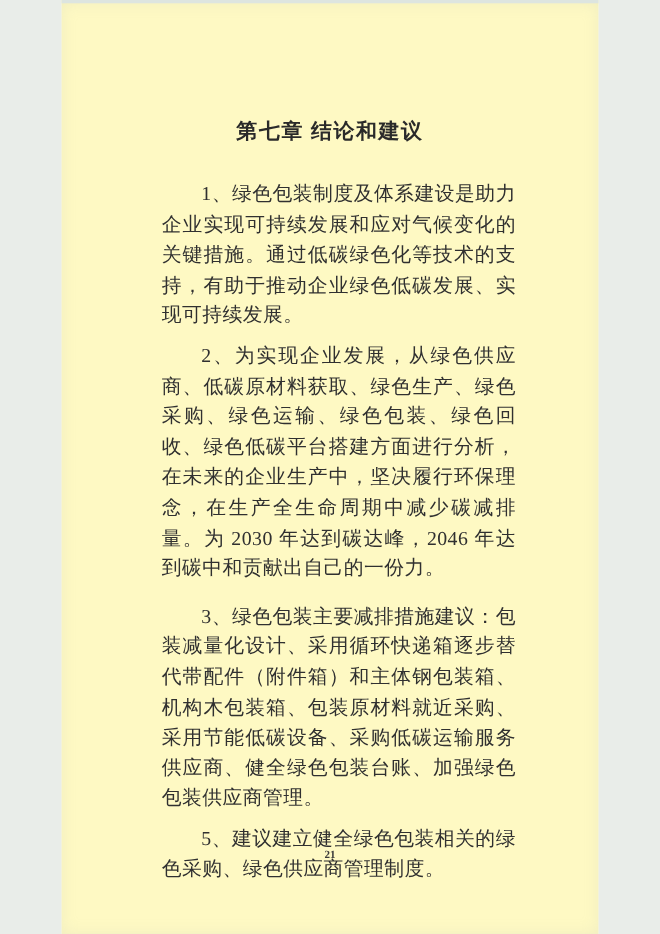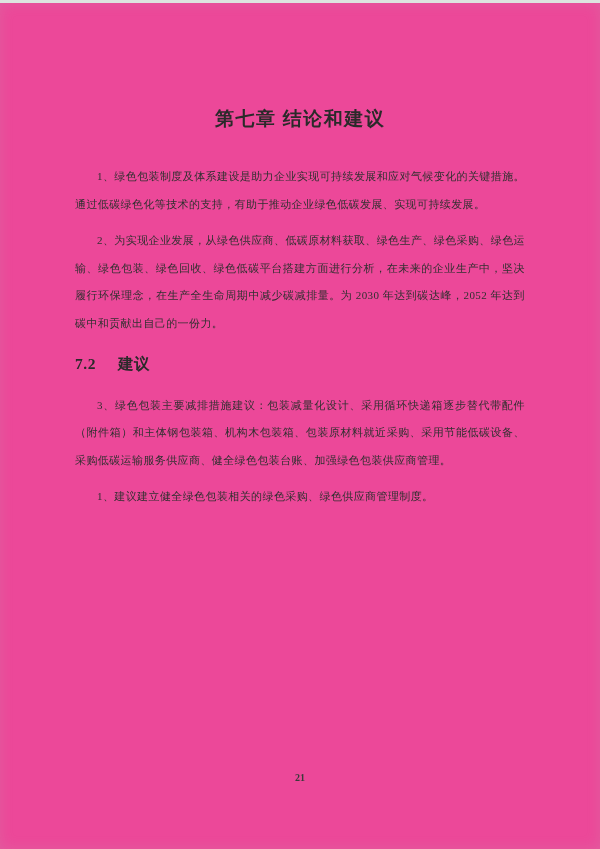--- a/index.html
+++ b/index.html
@@ -2,24 +2,24 @@
 <html lang="zh"><head>
 <meta charset="utf-8">
 <style>
   html, body {
     margin: 0;
     padding: 0;
     background: #e9ede9;
   }
   .page {
     position: relative;
-    width: 600px;
+    width: 488px;
     height: 849px;
     margin: 0 auto;
-    background: #ec4899;
+    background: #fef9c3;
     box-sizing: border-box;
     border-top: 3px solid #dde5e0;
     box-shadow: inset 0 0 14px rgba(180,190,185,0.18);
     overflow: hidden;
     font-family: "Liberation Serif", "DejaVu Serif", serif;
     color: #2e2e2e;
   }
   .content {
     padding: 103px 75px 0 75px;
   }
@@ -39,22 +39,22 @@
     letter-spacing: 0.5px;
   }
   .section-heading .sec-num {
     display: inline-block;
     margin-right: 22px;
   }
   .section {
     margin-bottom: 14px;
   }
   .para {
-    margin: 0 0 9px 0;
-    font-size: 11px;
+    margin: 0 0 9px 16px;
+    font-size: 18px;
     line-height: 27.6px;
     text-align: justify;
     text-indent: 2em;
     letter-spacing: 0.4px;
     color: #303030;
   }
   .section-7-2 {
     margin-top: 16px;
   }
   .page-footer {
@@ -72,27 +72,24 @@
 </head>
 <body>
 
 <div class="page">
   <div class="content">
 
     <h1 class="chapter-title">第七章 结论和建议</h1>
 
     <div class="section section-7-1">
       <p class="para">1、绿色包装制度及体系建设是助力企业实现可持续发展和应对气候变化的关键措施。通过低碳绿色化等技术的支持，有助于推动企业绿色低碳发展、实现可持续发展。</p>
-      <p class="para">2、为实现企业发展，从绿色供应商、低碳原材料获取、绿色生产、绿色采购、绿色运输、绿色包装、绿色回收、绿色低碳平台搭建方面进行分析，在未来的企业生产中，坚决履行环保理念，在生产全生命周期中减少碳减排量。为 2030 年达到碳达峰，2052 年达到碳中和贡献出自己的一份力。</p>
+      <p class="para">2、为实现企业发展，从绿色供应商、低碳原材料获取、绿色生产、绿色采购、绿色运输、绿色包装、绿色回收、绿色低碳平台搭建方面进行分析，在未来的企业生产中，坚决履行环保理念，在生产全生命周期中减少碳减排量。为 2030 年达到碳达峰，2046 年达到碳中和贡献出自己的一份力。</p>
     </div>
 
     <div class="section section-7-2">
-      <h2 class="section-heading">
-        <span class="sec-num">7.2</span><span>建议</span>
-      </h2>
       <p class="para">3、绿色包装主要减排措施建议：包装减量化设计、采用循环快递箱逐步替代带配件（附件箱）和主体钢包装箱、机构木包装箱、包装原材料就近采购、采用节能低碳设备、采购低碳运输服务供应商、健全绿色包装台账、加强绿色包装供应商管理。</p>
-      <p class="para">1、建议建立健全绿色包装相关的绿色采购、绿色供应商管理制度。</p>
+      <p class="para">5、建议建立健全绿色包装相关的绿色采购、绿色供应商管理制度。</p>
     </div>
 
   </div>
 
   <div class="page-footer">21</div>
 </div>
 
 </body></html>

